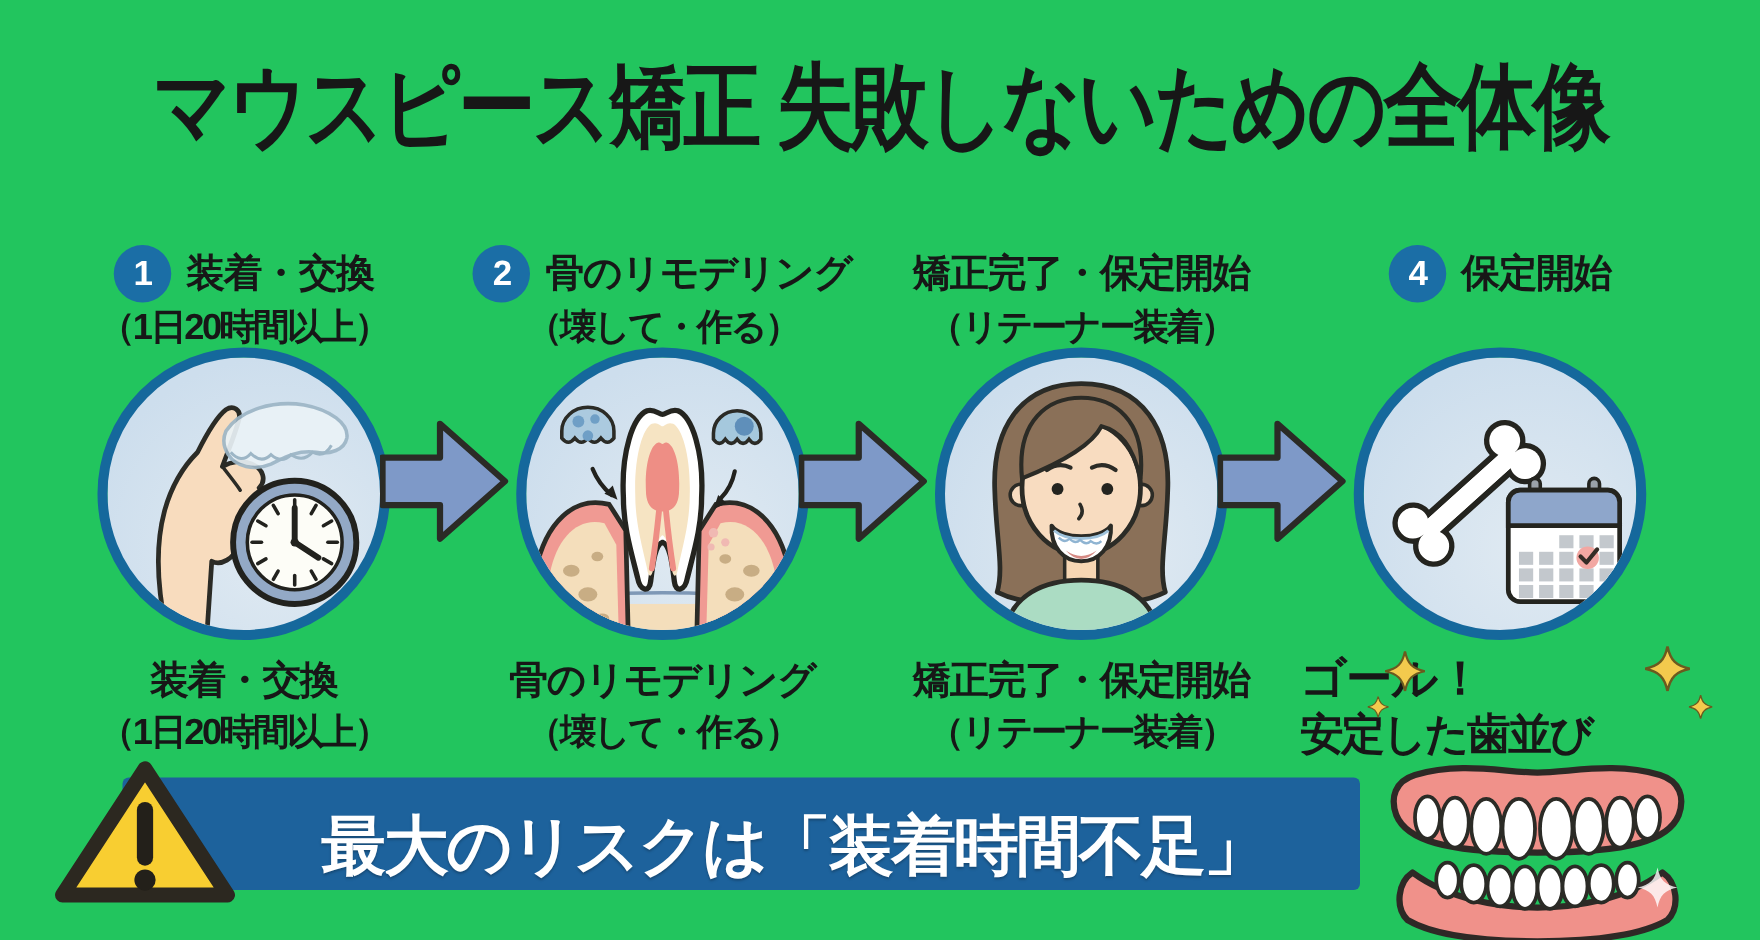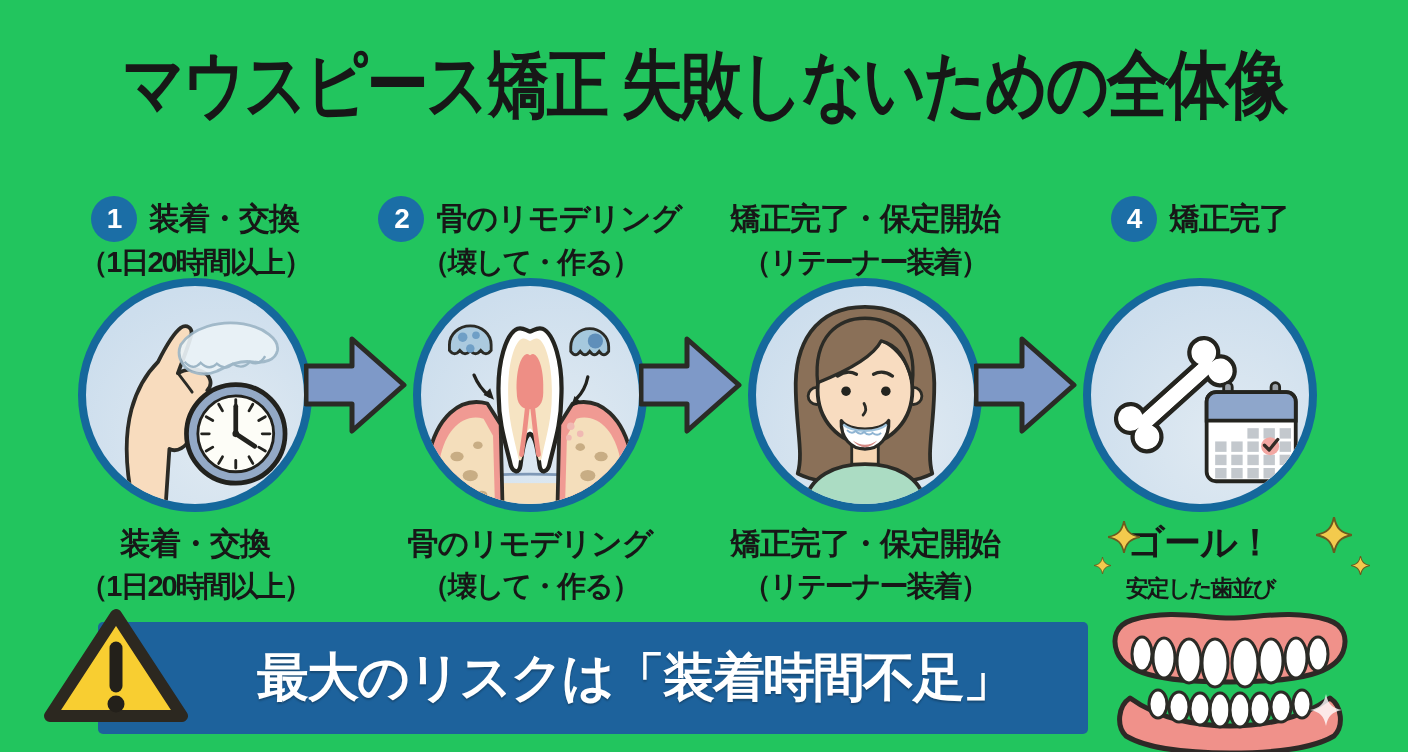--- a/index.html
+++ b/index.html
@@ -20,27 +20,27 @@
   .circle{position:absolute;top:278px;width:218px;height:218px;border:8px solid #15689c;border-radius:50%;
           background:radial-gradient(circle at 62% 70%, #e0eaf2 0%, #cddeed 75%);overflow:hidden;}
   .circle svg{display:block;width:218px;height:218px;}
 
   .flow-arrow{position:absolute;top:331px;}
 
   .caption{position:absolute;top:522px;width:330px;text-align:center;font-weight:800;}
   .cline1{font-size:31px;line-height:44px;letter-spacing:-1px;white-space:nowrap;}
   .cline2{font-size:29px;line-height:40px;letter-spacing:-2px;white-space:nowrap;}
 
-  .goal{position:absolute;left:1040px;top:520px;width:320px;text-align:center;font-weight:800;}
+  .goal{position:absolute;left:1040px;top:520px;width:320px;font-weight:800;}
   .gline1{font-size:37px;line-height:46px;letter-spacing:-1px;}
-  .gline2{font-size:23px;line-height:44px;letter-spacing:-2px;white-space:nowrap;}
+  .gline2{font-size:35px;line-height:44px;letter-spacing:-2px;white-space:nowrap;}
   .sparkle{position:absolute;}
 
-  .banner{position:absolute;left:98px;top:622px;width:990px;height:112px;background:#1d629c;border-radius:5px;
-          display:flex;align-items:center;justify-content:center;box-sizing:border-box;padding-left:84px;}
+  .banner{position:absolute;left:98px;top:622px;width:990px;height:90px;background:#1d629c;border-radius:5px;
+          display:flex;align-items:flex-end;justify-content:center;box-sizing:border-box;padding-left:84px;}
   .banner-text{color:#ffffff;font-size:52px;font-weight:800;letter-spacing:-2px;white-space:nowrap;
                text-shadow:0 2px 2px rgba(0,0,0,0.25);}
   .warn-tri{position:absolute;left:42px;top:606px;}
   .teeth{position:absolute;left:1102px;top:606px;}
 </style>
 </head>
 <body>
 
 <div id="canvas">
 
@@ -65,21 +65,21 @@
   <div class="step-heading" style="left:700px;">
     <div class="hline1">
       <span>矯正完了・保定開始</span>
     </div>
     <div class="hline2">（リテーナー装着）</div>
   </div>
 
   <div class="step-heading" style="left:1035px;">
     <div class="hline1">
       <span class="badge">4</span>
-      <span>矯正完了</span>
+      <span>保定開始</span>
     </div>
   </div>
 
   <div class="circle" style="left:78px;">
     <svg viewBox="0 0 230 230">
       <g>
         <path d="M50,232 C42,195 40,160 48,130 C54,108 64,92 76,80 C84,64 92,50 100,44
                  C106,40 113,44 111,52 C108,64 102,78 97,92 C104,88 114,86 122,90
                  C132,94 134,104 128,110 C136,112 141,120 137,128 C143,132 145,141 139,147
                  C143,152 143,161 136,164 C128,168 118,164 112,158 C106,170 96,176 88,172 L84,232 Z" fill="#f8dcbe" stroke="#2b2b26" stroke-width="4" stroke-linejoin="round"></path>

